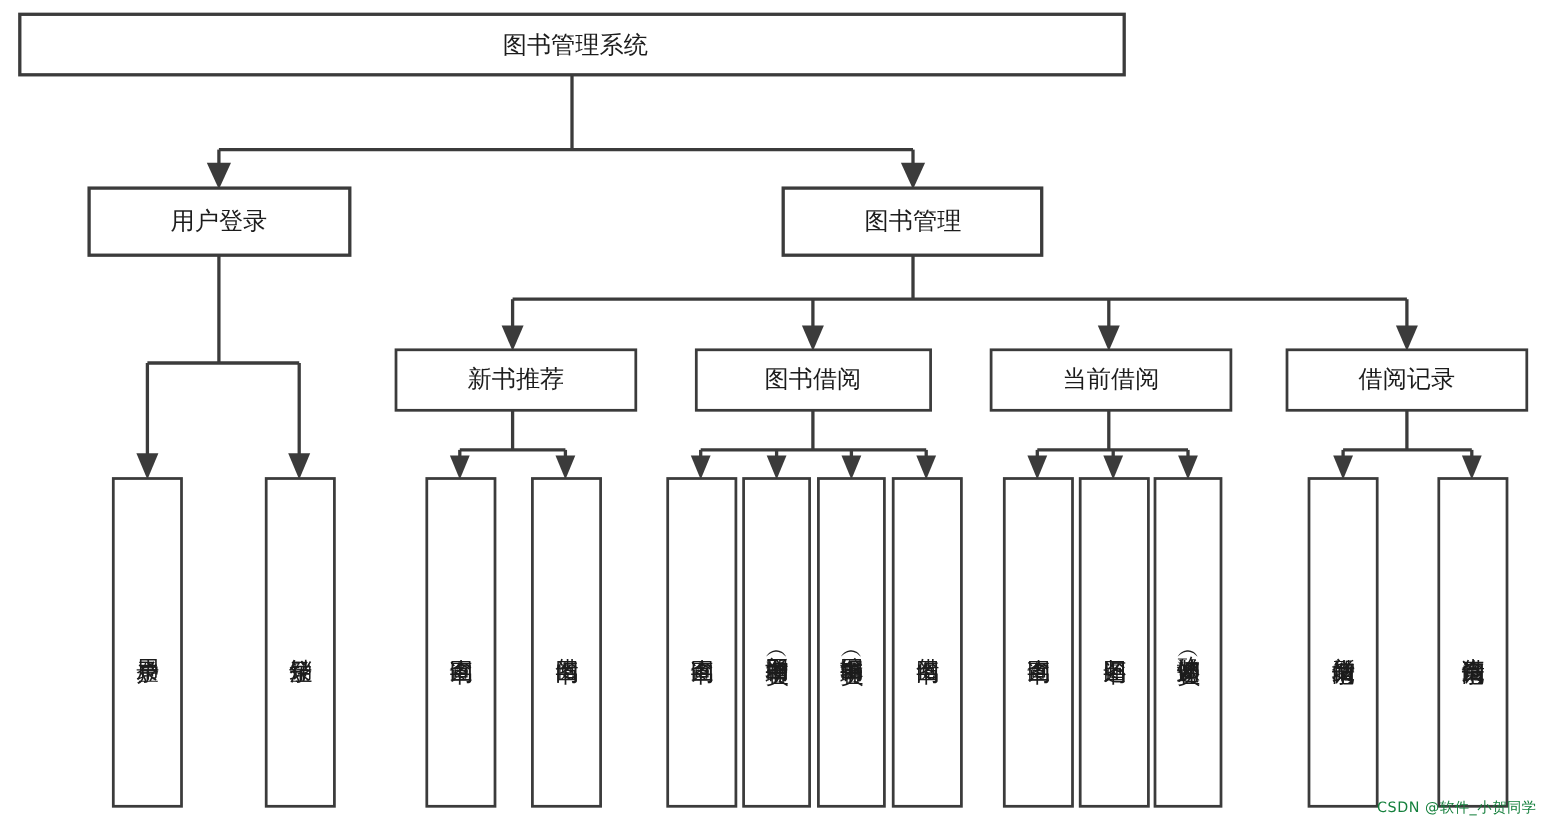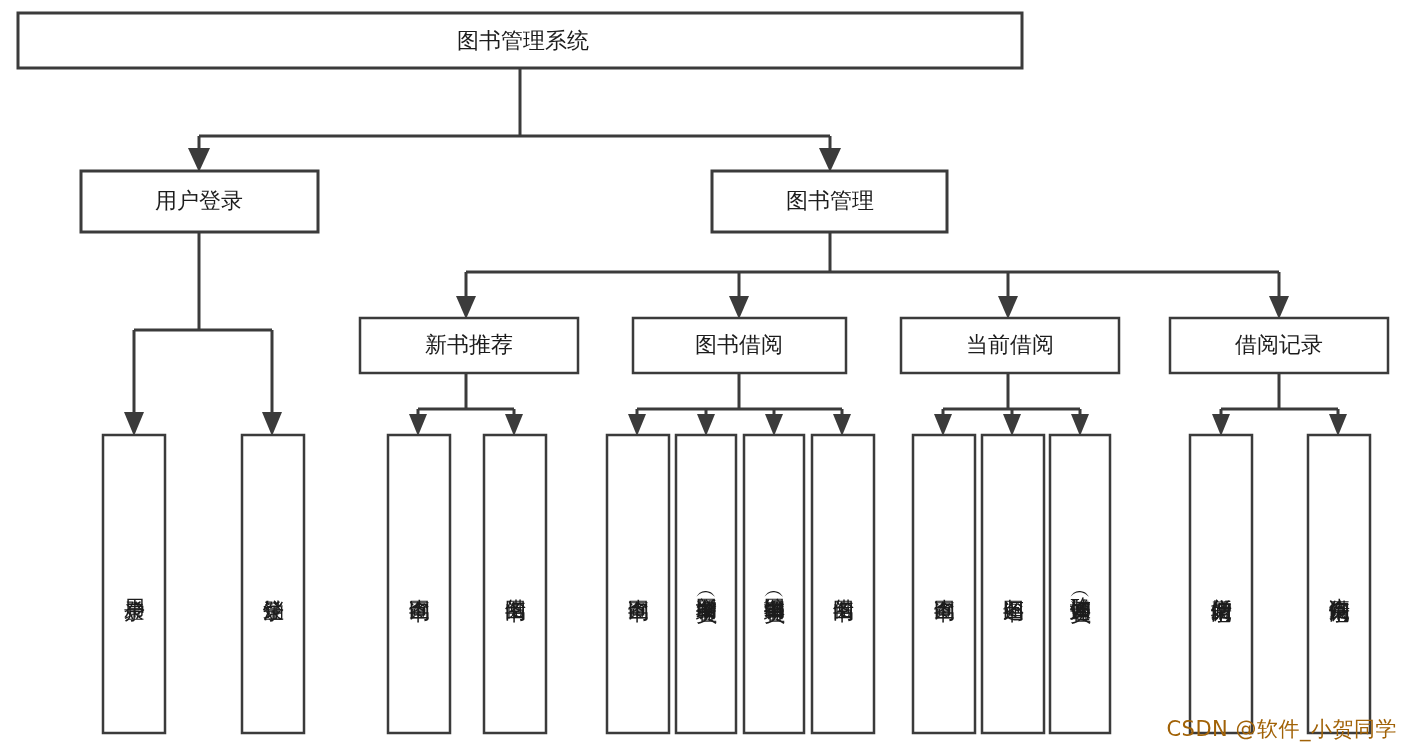--- a/index.html
+++ b/index.html
@@ -67,22 +67,22 @@
     fill: none;
   }
   .arrow-head {
     fill: #3b3b3b;
   }
   #watermark {
     position: absolute;
     right: 8px;
     bottom: 4px;
     font-family: "DejaVu Sans", "Liberation Sans", sans-serif;
-    font-size: 21px;
-    color: #a16207;
+    font-size: 13px;
+    color: #15803d;
     letter-spacing: 0.5px;
     pointer-events: none;
     white-space: nowrap;
   }
 </style>
 </head>
 <body>
 
 <svg id="diagram" viewBox="0 0 1405 747" xmlns="http://www.w3.org/2000/svg">
 

